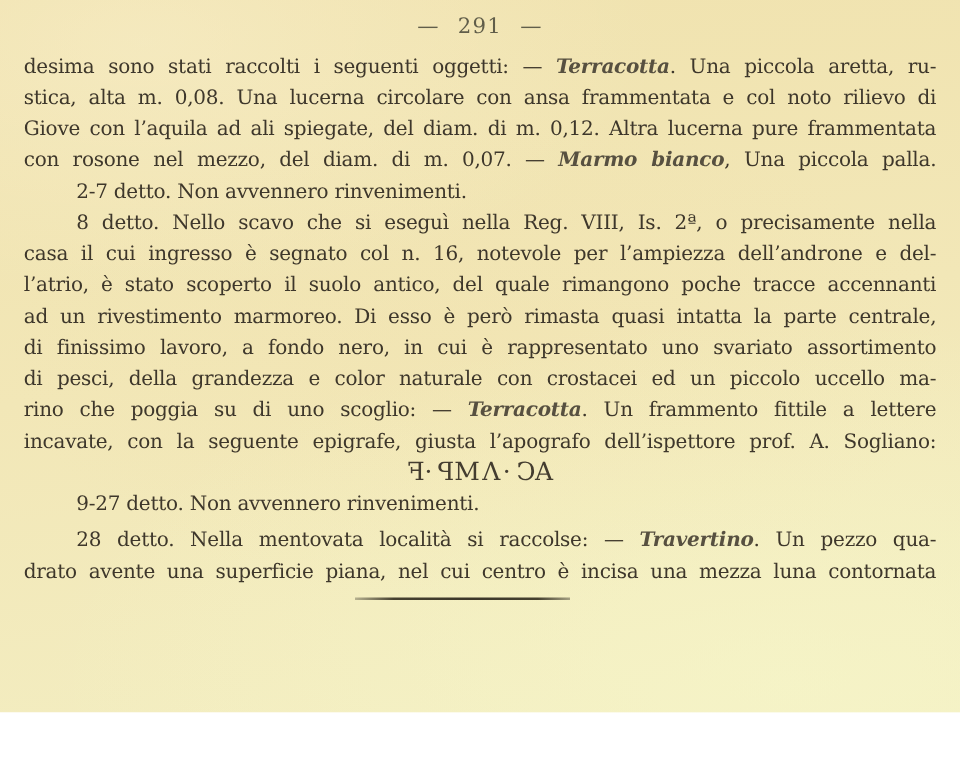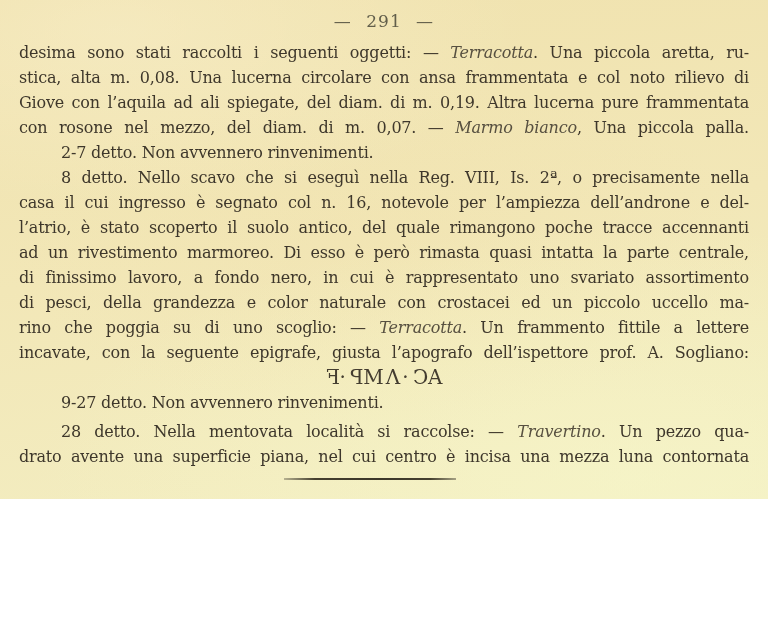--- a/index.html
+++ b/index.html
@@ -1,19 +1,19 @@
 <!DOCTYPE html>
 <html><head>
 <meta charset="utf-8">
 <style>
   html, body { margin: 0; padding: 0; }
   .page {
     position: relative;
     width: 768px;
-    height: 499px;
+    height: 570px;
     overflow: hidden;
     font-family: "DejaVu Serif", "Liberation Serif", serif;
     color: #3e372b;
     background:
       radial-gradient(90% 60% at 15% 6%, rgba(255,248,224,0.30), rgba(255,248,224,0) 60%),
       radial-gradient(120% 80% at 82% 96%, rgba(247,248,203,0.55), rgba(247,248,203,0) 65%),
       radial-gradient(70% 50% at 50% 50%, rgba(240,222,168,0.25), rgba(240,222,168,0) 70%),
       linear-gradient(172deg, #f0e2ae 0%, #f2e7b7 48%, #f3eec2 100%);
   }
   .page-header {
@@ -42,21 +42,21 @@
     text-align: right;
     text-align-last: left;
     white-space: normal;
   }
   .text-line.justify {
     text-align: justify;
     text-align-last: justify;
   }
   .text-line.indent { padding-left: 42px; }
   .text-line.gap { margin-top: 4px; }
-  .seg-italic { font-style: italic; color: #575040; }
+  .seg-italic { font-style: italic; color: #575040; font-weight: bold; }
   .epigraph {
     height: 25px;
     line-height: 25px;
     text-align: center;
     font-size: 20px;
     letter-spacing: 2px;
     color: #443d30;
   }
   .epigraph .glyph { display: inline-block; }
   .epigraph .glyph.mirrored { transform: scaleX(-1); }
@@ -72,21 +72,21 @@
 </style>
 </head>
 <body>
 
 <div class="page">
   <div class="page-header">— 291 —</div>
 
   <div class="page-body">
       <div class="text-line justify"><span>desima sono stati raccolti i seguenti oggetti: — </span><span class="seg-italic">Terracotta</span><span>. Una piccola aretta, ru-</span></div>
       <div class="text-line justify"><span>stica, alta m. 0,08. Una lucerna circolare con ansa frammentata e col noto rilievo di</span></div>
-      <div class="text-line justify"><span>Giove con l’aquila ad ali spiegate, del diam. di m. 0,19. Altra lucerna pure frammentata</span></div>
+      <div class="text-line justify"><span>Giove con l’aquila ad ali spiegate, del diam. di m. 0,12. Altra lucerna pure frammentata</span></div>
       <div class="text-line justify"><span>con rosone nel mezzo, del diam. di m. 0,07. — </span><span class="seg-italic">Marmo bianco</span><span>, Una piccola palla.</span></div>
       <div class="text-line indent"><span>2-7 detto. Non avvennero rinvenimenti.</span></div>
       <div class="text-line justify indent"><span>8 detto. Nello scavo che si eseguì nella Reg. VIII, Is. 2ª, o precisamente nella</span></div>
       <div class="text-line justify"><span>casa il cui ingresso è segnato col n. 16, notevole per l’ampiezza dell’androne e del-</span></div>
       <div class="text-line justify"><span>l’atrio, è stato scoperto il suolo antico, del quale rimangono poche tracce accennanti</span></div>
       <div class="text-line justify"><span>ad un rivestimento marmoreo. Di esso è però rimasta quasi intatta la parte centrale,</span></div>
       <div class="text-line justify"><span>di finissimo lavoro, a fondo nero, in cui è rappresentato uno svariato assortimento</span></div>
       <div class="text-line justify"><span>di pesci, della grandezza e color naturale con crostacei ed un piccolo uccello ma-</span></div>
       <div class="text-line justify"><span>rino che poggia su di uno scoglio: — </span><span class="seg-italic">Terracotta</span><span>. Un frammento fittile a lettere</span></div>
       <div class="text-line justify"><span>incavate, con la seguente epigrafe, giusta l’apografo dell’ispettore prof. A. Sogliano:</span></div>

